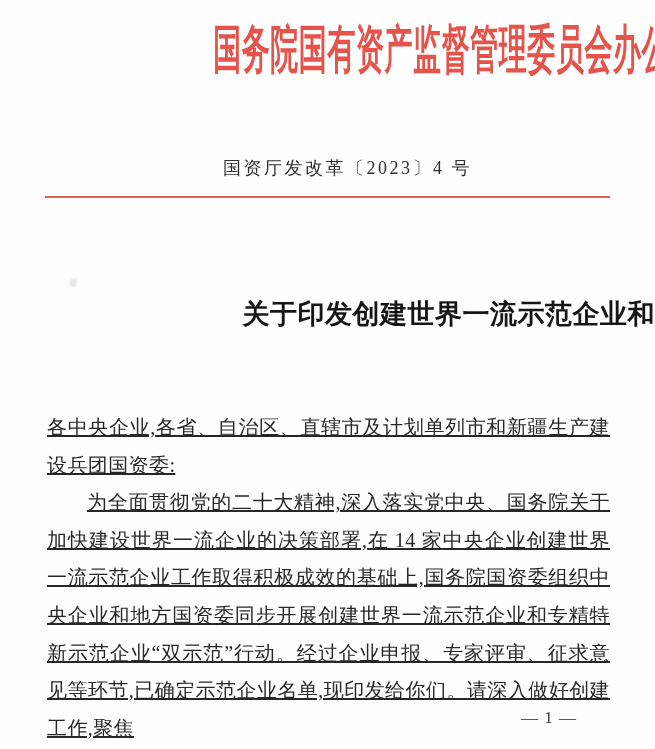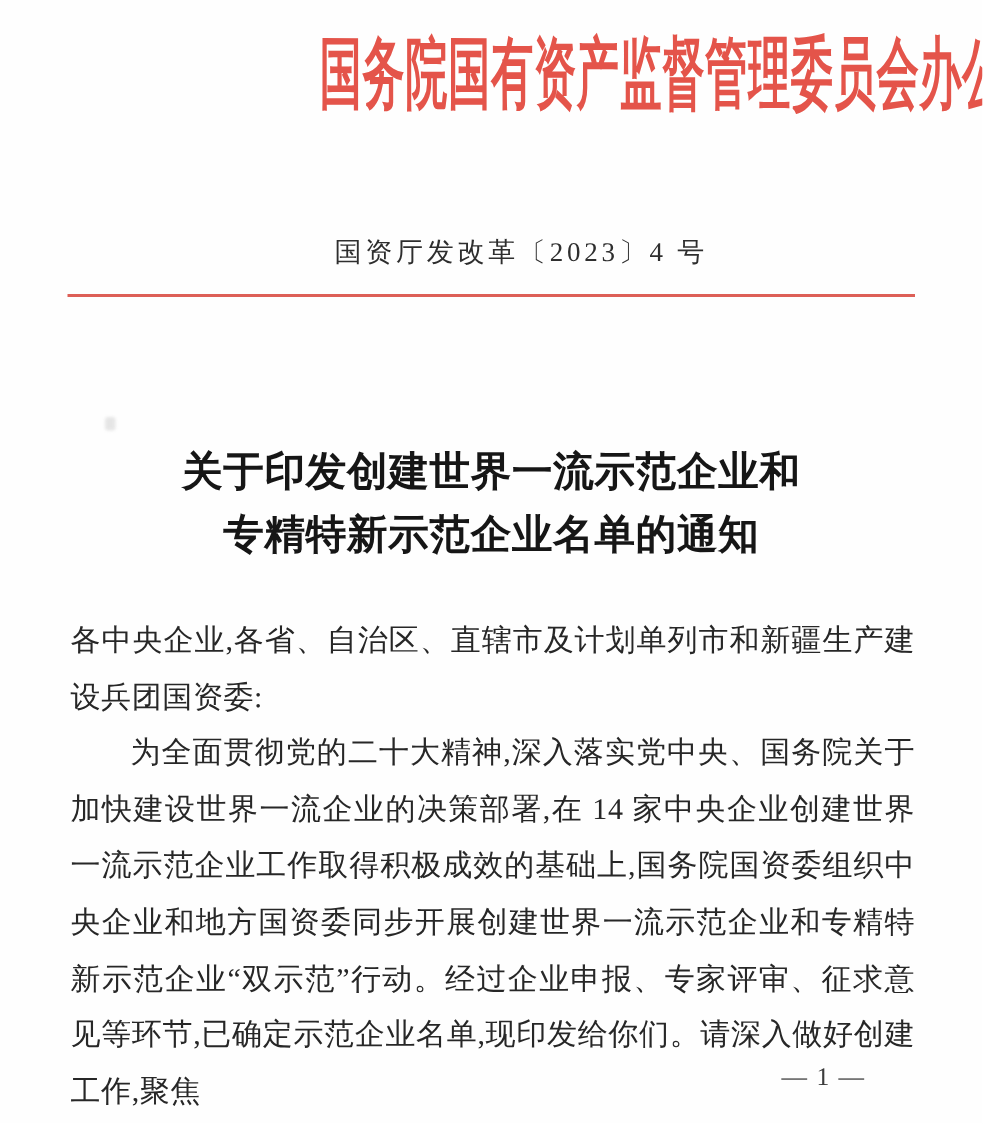--- a/index.html
+++ b/index.html
@@ -59,39 +59,40 @@
     height: 2px;
     background: #dd5f57;
   }
 
   
   .doc-title {
     position: absolute;
     top: 293px;
     left: 0;
     width: 100%;
-    text-align: center;
+    text-align: right;
     font-size: 27px;
     font-weight: 700;
     line-height: 42px;
     letter-spacing: 0.5px;
     color: #161616;
   }
 
   
   .doc-body {
     position: absolute;
     top: 409px;
     left: 47px;
     width: 563px;
     font-size: 20px;
     line-height: 37.6px;
     letter-spacing: 0.4px;
     text-align: justify;
     color: #272727;
+    text-decoration: underline;
   }
   .doc-body p.indented {
     text-indent: 2em;
   }
 
   
   .page-number {
     position: absolute;
     top: 708px;
     right: 78px;
@@ -122,21 +123,20 @@
   <div class="masthead">
     <span class="banner-text">国务院国有资产监督管理委员会办公厅文件</span>
   </div>
 
   <div class="doc-number">国资厅发改革〔2023〕4 号</div>
 
   <div class="red-divider"></div>
 
   <div class="doc-title">
     <span>关于印发创建世界一流示范企业和</span><br>
-    <span>专精特新示范企业名单的通知</span>
   </div>
 
   <div class="doc-body">
     <p>各中央企业,各省、自治区、直辖市及计划单列市和新疆生产建设兵团国资委:</p>
     <p class="indented">为全面贯彻党的二十大精神,深入落实党中央、国务院关于加快建设世界一流企业的决策部署,在 14 家中央企业创建世界一流示范企业工作取得积极成效的基础上,国务院国资委组织中央企业和地方国资委同步开展创建世界一流示范企业和专精特新示范企业“双示范”行动。经过企业申报、专家评审、征求意见等环节,已确定示范企业名单,现印发给你们。请深入做好创建工作,聚焦</p>
   </div>
 
   <div class="page-number">— 1 —</div>
 
   <div class="scan-speck"></div>

